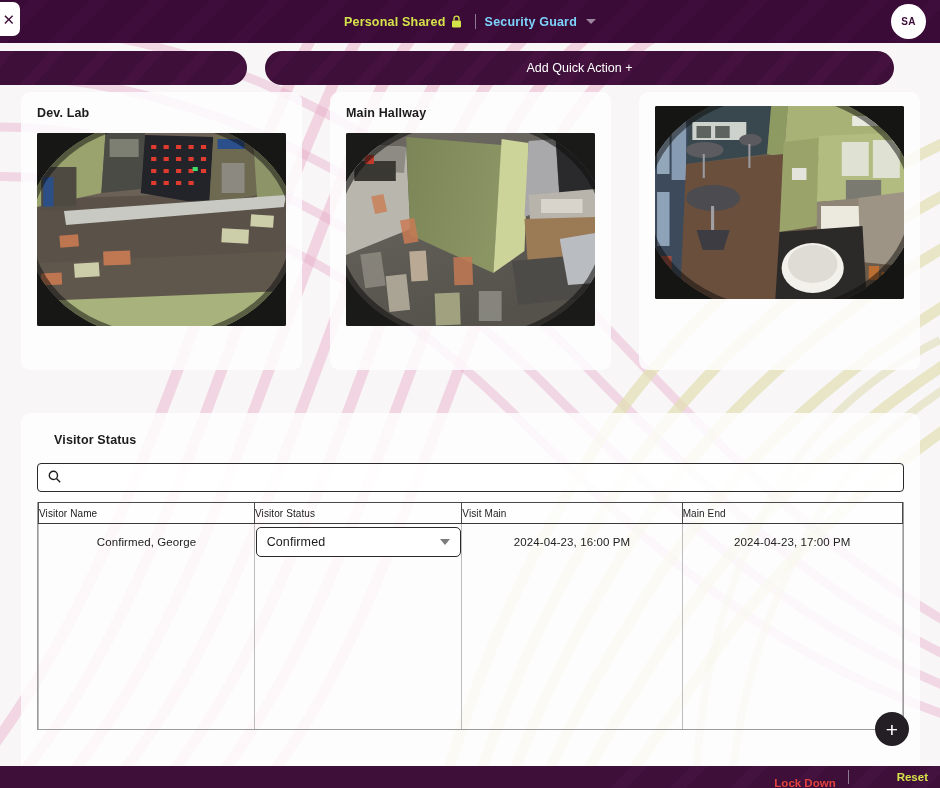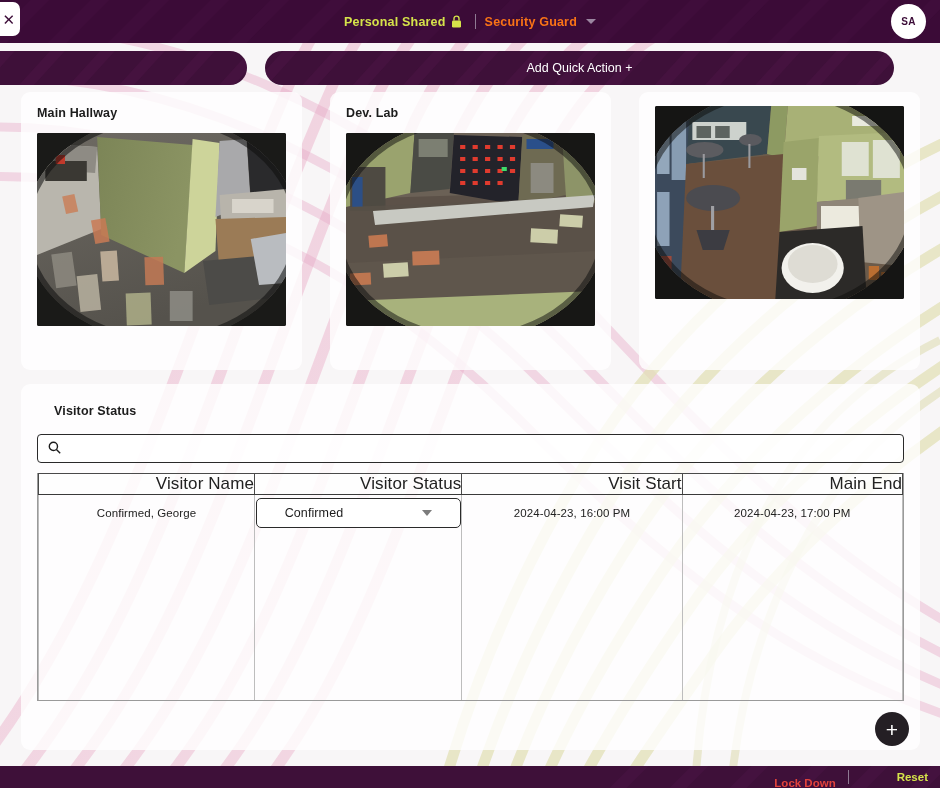--- a/index.html
+++ b/index.html
@@ -78,21 +78,21 @@
     letter-spacing: .2px;
   }
   .hc-scope { color: #d5e34a; }
   .lock-icon { margin: 0 4px 0 5px; display: inline-flex; }
   .hc-divider {
     display: inline-block;
     width: 1px; height: 15px;
     background: #8f7a93;
     margin: 0 9px;
   }
-  .hc-role { color: #f97316; }
+  .hc-role { color: #7dd3fc; }
   .hc-caret {
     margin-left: 9px;
     width: 0; height: 0;
     border-left: 5px solid transparent;
     border-right: 5px solid transparent;
     border-top: 5px solid #9b86a0;
   }
 
   .avatar {
     position: absolute;
@@ -175,21 +175,21 @@
     position: relative;
     display: flex;
     align-items: center;
     justify-content: center;
   }
   .cam-frame svg { display: block; width: 100%; height: 100%; }
 
   
   .visitor-panel {
     position: absolute;
-    top: 384px; left: 21px;
+    top: 413px; left: 21px;
     width: 899px;
     height: 366px;
     background: rgba(255,255,255,.80);
     border-radius: 9px;
     z-index: 5;
     padding: 16px 16px 0 16px;
   }
   .panel-title {
     font-size: 12.5px;
     font-weight: bold;
@@ -217,27 +217,27 @@
     font-size: 12px;
     color: #222;
   }
 
   table.vtable {
     width: 100%;
     border-collapse: collapse;
     table-layout: fixed;
   }
   table.vtable th {
-    font-size: 17px;
+    font-size: 10px;
     font-weight: normal;
     color: #222;
     height: 21px;
     border: 1px solid #4a4a4a;
     border-bottom: 1.4px solid #3a3a3a;
-    text-align: right;
+    text-align: left;
     background: rgba(255,255,255,.35);
     letter-spacing: .1px;
   }
   table.vtable td {
     font-size: 11.5px;
     color: #222;
     text-align: center;
     height: 36px;
     border-left: 1px solid #bdbdbd;
     border-right: 1px solid #bdbdbd;
@@ -254,21 +254,21 @@
 
   .status-select {
     width: 205px;
     height: 30px;
     margin: 0 auto;
     border: 1.6px solid #2a2a2a;
     border-radius: 5px;
     background: rgba(255,255,255,.9);
     display: flex;
     align-items: center;
-    padding: 0 28px;
+    padding: 0 10px;
     font-size: 12.5px;
     color: #1c1c1c;
   }
   .status-select .val { flex: 1; text-align: left; }
   .status-select .caret {
     width: 0; height: 0;
     border-left: 5px solid transparent;
     border-right: 5px solid transparent;
     border-top: 6px solid #7c7c7c;
   }
@@ -439,69 +439,20 @@
             <path d="M480,50 L540,-16"></path>
             <path d="M530,50 L590,-16"></path>
           <path d="M580,50 L640,-16"></path>
         </g>
       </svg>
       <span>Add Quick Action +</span>
     </div>
   </div>
 
   <div class="cameras">
-
-    <div class="cam-card">
-      <div class="cam-title">Main Hallway</div>
-      <div class="cam-frame">
-        <svg viewBox="0 0 240 193" preserveAspectRatio="none">
-          <defs>
-            <clipPath id="fish1">
-                <ellipse cx="120" cy="96" rx="132" ry="112"></ellipse>
-              </clipPath>
-            <linearGradient id="h-floor" x1="0" y1="0" x2="0.4" y2="1">
-              <stop offset="0%" stop-color="#6e6a63"></stop>
-                <stop offset="100%" stop-color="#55524c"></stop>
-            </linearGradient>
-            <linearGradient id="h-wall" x1="0" y1="0" x2="1" y2="0.3">
-              <stop offset="0%" stop-color="#7c8557"></stop>
-                <stop offset="100%" stop-color="#8b9463"></stop>
-            </linearGradient>
-          </defs>
-          <rect width="240" height="193" fill="#1a1a18"></rect>
-          <g clip-path="url(#fish1)">
-            <rect width="240" height="193" fill="url(#h-floor)"></rect>
-            <path d="M0,10 L58,14 L62,96 L0,122 Z" fill="#b9b6ad"></path>
-            <path d="M0,10 L58,14 L56,40 L0,36 Z" fill="#8e8b84"></path>
-            <rect x="8" y="28" width="40" height="20" fill="#3a3833"></rect>
-            <rect x="18" y="22" width="9" height="9" fill="#c0392b"></rect>
-            <path d="M58,4 L150,12 L142,140 L62,102 Z" fill="url(#h-wall)"></path>
-            <path d="M150,6 L176,10 L172,118 L142,140 Z" fill="#cdd49a"></path>
-            <path d="M176,8 L202,6 L206,70 L172,84 Z" fill="#a9a9ab"></path>
-            <path d="M202,4 L240,2 L240,60 L206,66 Z" fill="#2a2a2c"></path>
-            <path d="M176,62 L240,56 L240,96 L178,100 Z" fill="#b8b4ab"></path>
-            <rect x="188" y="66" width="40" height="14" fill="#d8d4cb"></rect>
-            <path d="M172,86 L240,84 L240,130 L176,140 Z" fill="#9b7b56"></path>
-            <path d="M160,128 L226,122 L236,164 L166,172 Z" fill="#4c4b48"></path>
-            <path d="M206,106 L240,100 L240,150 L214,152 Z" fill="#b9bcc0"></path>
-            <g opacity="0.85">
-              <rect x="16" y="120" width="20" height="34" fill="#8d8a80" transform="rotate(-8 26 137)"></rect>
-              <rect x="40" y="142" width="20" height="36" fill="#b9b2a0" transform="rotate(-6 50 160)"></rect>
-              <rect x="62" y="118" width="16" height="30" fill="#cbb9a2" transform="rotate(-4 70 133)"></rect>
-              <rect x="54" y="86" width="14" height="24" fill="#c97b55" transform="rotate(-10 61 98)"></rect>
-              <rect x="86" y="160" width="24" height="32" fill="#aeb089" transform="rotate(-2 98 176)"></rect>
-              <rect x="104" y="124" width="18" height="28" fill="#c47a55" transform="rotate(-2 113 138)"></rect>
-              <rect x="26" y="62" width="12" height="18" fill="#c9805a" transform="rotate(-12 32 71)"></rect>
-              <rect x="128" y="158" width="22" height="30" fill="#8f8e86" transform="rotate(0 139 173)"></rect>
-            </g>
-            <ellipse cx="120" cy="96" rx="134" ry="114" fill="none" stroke="#0d0d0c" stroke-width="14" opacity="0.55"></ellipse>
-          </g>
-        </svg>
-      </div>
-    </div>
 
     <div class="cam-card">
       <div class="cam-title">Dev. Lab</div>
       <div class="cam-frame">
         <svg viewBox="0 0 240 193" preserveAspectRatio="none">
           <defs>
             <clipPath id="fish2">
                 <ellipse cx="120" cy="96" rx="130" ry="110"></ellipse>
               </clipPath>
           </defs>
@@ -553,20 +504,69 @@
               <rect x="178" y="96" width="26" height="14" fill="#d9dbb4" transform="rotate(3 191 103)"></rect>
               <rect x="206" y="82" width="22" height="12" fill="#d9dbb4" transform="rotate(4 217 88)"></rect>
             </g>
             <ellipse cx="120" cy="96" rx="132" ry="112" fill="none" stroke="#0c0c0b" stroke-width="14" opacity="0.5"></ellipse>
           </g>
         </svg>
       </div>
     </div>
 
     <div class="cam-card">
+      <div class="cam-title">Main Hallway</div>
+      <div class="cam-frame">
+        <svg viewBox="0 0 240 193" preserveAspectRatio="none">
+          <defs>
+            <clipPath id="fish1">
+                <ellipse cx="120" cy="96" rx="132" ry="112"></ellipse>
+              </clipPath>
+            <linearGradient id="h-floor" x1="0" y1="0" x2="0.4" y2="1">
+              <stop offset="0%" stop-color="#6e6a63"></stop>
+                <stop offset="100%" stop-color="#55524c"></stop>
+            </linearGradient>
+            <linearGradient id="h-wall" x1="0" y1="0" x2="1" y2="0.3">
+              <stop offset="0%" stop-color="#7c8557"></stop>
+                <stop offset="100%" stop-color="#8b9463"></stop>
+            </linearGradient>
+          </defs>
+          <rect width="240" height="193" fill="#1a1a18"></rect>
+          <g clip-path="url(#fish1)">
+            <rect width="240" height="193" fill="url(#h-floor)"></rect>
+            <path d="M0,10 L58,14 L62,96 L0,122 Z" fill="#b9b6ad"></path>
+            <path d="M0,10 L58,14 L56,40 L0,36 Z" fill="#8e8b84"></path>
+            <rect x="8" y="28" width="40" height="20" fill="#3a3833"></rect>
+            <rect x="18" y="22" width="9" height="9" fill="#c0392b"></rect>
+            <path d="M58,4 L150,12 L142,140 L62,102 Z" fill="url(#h-wall)"></path>
+            <path d="M150,6 L176,10 L172,118 L142,140 Z" fill="#cdd49a"></path>
+            <path d="M176,8 L202,6 L206,70 L172,84 Z" fill="#a9a9ab"></path>
+            <path d="M202,4 L240,2 L240,60 L206,66 Z" fill="#2a2a2c"></path>
+            <path d="M176,62 L240,56 L240,96 L178,100 Z" fill="#b8b4ab"></path>
+            <rect x="188" y="66" width="40" height="14" fill="#d8d4cb"></rect>
+            <path d="M172,86 L240,84 L240,130 L176,140 Z" fill="#9b7b56"></path>
+            <path d="M160,128 L226,122 L236,164 L166,172 Z" fill="#4c4b48"></path>
+            <path d="M206,106 L240,100 L240,150 L214,152 Z" fill="#b9bcc0"></path>
+            <g opacity="0.85">
+              <rect x="16" y="120" width="20" height="34" fill="#8d8a80" transform="rotate(-8 26 137)"></rect>
+              <rect x="40" y="142" width="20" height="36" fill="#b9b2a0" transform="rotate(-6 50 160)"></rect>
+              <rect x="62" y="118" width="16" height="30" fill="#cbb9a2" transform="rotate(-4 70 133)"></rect>
+              <rect x="54" y="86" width="14" height="24" fill="#c97b55" transform="rotate(-10 61 98)"></rect>
+              <rect x="86" y="160" width="24" height="32" fill="#aeb089" transform="rotate(-2 98 176)"></rect>
+              <rect x="104" y="124" width="18" height="28" fill="#c47a55" transform="rotate(-2 113 138)"></rect>
+              <rect x="26" y="62" width="12" height="18" fill="#c9805a" transform="rotate(-12 32 71)"></rect>
+              <rect x="128" y="158" width="22" height="30" fill="#8f8e86" transform="rotate(0 139 173)"></rect>
+            </g>
+            <ellipse cx="120" cy="96" rx="134" ry="114" fill="none" stroke="#0d0d0c" stroke-width="14" opacity="0.55"></ellipse>
+          </g>
+        </svg>
+      </div>
+    </div>
+
+    <div class="cam-card">
       <div class="cam-frame">
         <svg viewBox="0 0 240 193" preserveAspectRatio="none">
           <defs>
             <clipPath id="fish3">
                 <ellipse cx="120" cy="96" rx="131" ry="111"></ellipse>
               </clipPath>
           </defs>
           <rect width="240" height="193" fill="#151514"></rect>
           <g clip-path="url(#fish3)">
             <rect width="240" height="193" fill="#6b5b4b"></rect>
@@ -631,21 +631,21 @@
         <colgroup>
           <col style="width:25%">
             <col style="width:24%">
             <col style="width:25.5%">
             <col style="width:25.5%">
         </colgroup>
         <thead>
           <tr>
             <th>Visitor Name</th>
             <th>Visitor Status</th>
-            <th>Visit Start</th>
+            <th>Visit Main</th>
             <th>Main End</th>
           </tr>
         </thead>
         <tbody>
           <tr>
             <td>Confirmed, George</td>
             <td>
               <div class="status-select">
                 <span class="val">Confirmed</span>
                 <span class="caret"></span>

